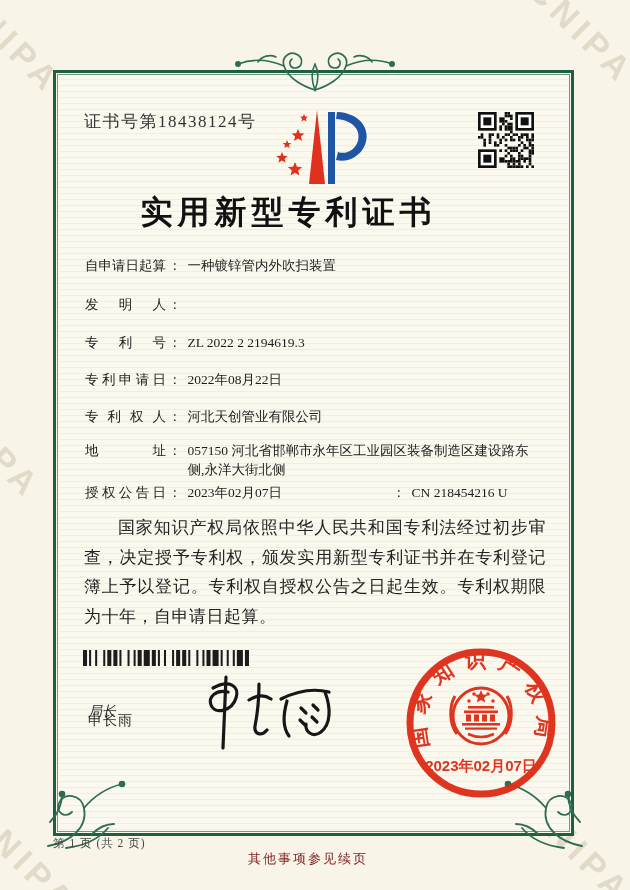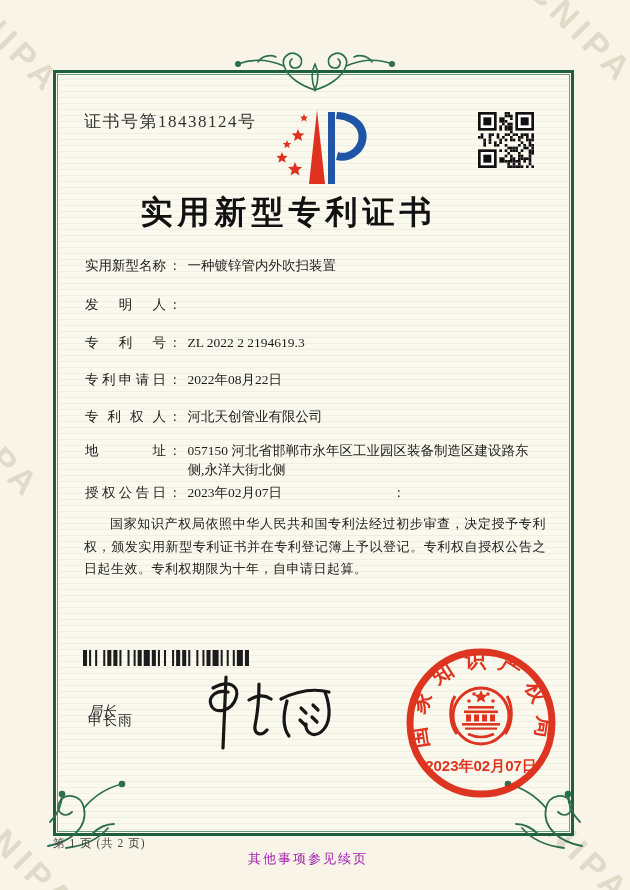--- a/index.html
+++ b/index.html
@@ -48,35 +48,35 @@
   .row .lab{
     display:inline-block;width:81px;flex:none;
     text-align:justify;text-align-last:justify;color:#222;
   }
   .row .colon{flex:none;padding:0 6px 0 2px;}
   .row .val{color:#1d1d1d;}
   .row .grp2{position:absolute;left:305px;top:0;display:flex;}
   .row .grp2 .lab{width:68px;}
   .paras{
     position:absolute;left:84px;top:513px;width:462px;
-    font-size:13px;line-height:1.74;color:#222;text-align:justify;
+    font-size:17px;line-height:1.74;color:#222;text-align:justify;
   }
   .paras p{margin:0 0 4px 0;text-indent:2em;letter-spacing:.5px;}
   .barcode{position:absolute;left:83px;top:650px;}
   .officer-title{position:absolute;left:88px;top:703px;font-size:14px;font-style:italic;}
   .officer-name{position:absolute;left:88px;top:712px;font-size:14px;letter-spacing:1px;}
   .signature{position:absolute;left:185px;top:672px;}
   .seal{position:absolute;left:402px;top:644px;opacity:.95;}
   .pagenum{
     position:absolute;left:53px;top:812px;width:589px;text-align:left;
     font-size:11.5px;color:#444;letter-spacing:1px;margin-top:24px;
   }
   .footnote{
     position:absolute;left:0;top:850px;width:616px;text-align:center;
-    font-size:13px;color:#a21caf;letter-spacing:2px;
+    font-size:13px;color:#7f1d1d;letter-spacing:2px;
   }
 </style>
 </head>
 <body>
 
 <span class="wm" style="left:-25px;top:-20px">CNIPA</span>
 <span class="wm" style="left:548px;top:-30px">CNIPA</span>
 <span class="wm" style="left:150px;top:85px">CNIPA</span>
 <span class="wm" style="left:368px;top:255px">CNIPA</span>
 <span class="wm" style="left:-45px;top:385px">CNIPA</span>
@@ -279,21 +279,21 @@
       <rect x="15" y="1" width="5" height="5" fill="#fff"></rect>
       <rect x="16" y="2" width="3" height="3" fill="#111"></rect>
       <rect x="0" y="14" width="7" height="7" fill="#111"></rect>
       <rect x="1" y="15" width="5" height="5" fill="#fff"></rect>
       <rect x="2" y="16" width="3" height="3" fill="#111"></rect>
     </svg>
 
   <div class="title">实用新型专利证书</div>
 
   <div class="row" style="top:256px">
-    <span class="lab">实用新型名称</span>
+    <span class="lab">自申请日起算</span>
     <span class="colon">：</span>
     <span class="val">一种镀锌管内外吹扫装置</span>
   </div>
   <div class="row" style="top:295px">
     <span class="lab">发明人</span>
     <span class="colon">：</span>
   </div>
   <div class="row" style="top:333px">
     <span class="lab">专利号</span>
     <span class="colon">：</span>
@@ -313,20 +313,21 @@
     <span class="lab">地址</span>
     <span class="colon">：</span>
     <span class="val" style="width:362px">057150 河北省邯郸市永年区工业园区装备制造区建设路东侧,永洋大街北侧</span>
   </div>
   <div class="row" style="top:483px">
     <span class="lab">授权公告日</span>
     <span class="colon">：</span>
     <span class="val">2023年02月07日</span>
     <span class="grp2">
       <span class="colon">：</span>
+      <span class="val">CN 218454216 U</span>
     </span>
   </div>
 
   <div class="paras">
     <p>国家知识产权局依照中华人民共和国专利法经过初步审查，决定授予专利权，颁发实用新型专利证书并在专利登记簿上予以登记。专利权自授权公告之日起生效。专利权期限为十年，自申请日起算。</p>
   </div>
 
   <svg class="barcode" id="barsvg" width="168" height="16">
       <rect x="0" y="0" width="4.048192771084337" height="16" fill="#1c1c1c"></rect>
       <rect x="6.072289156626505" y="0" width="2.0240963855421685" height="16" fill="#1c1c1c"></rect>

